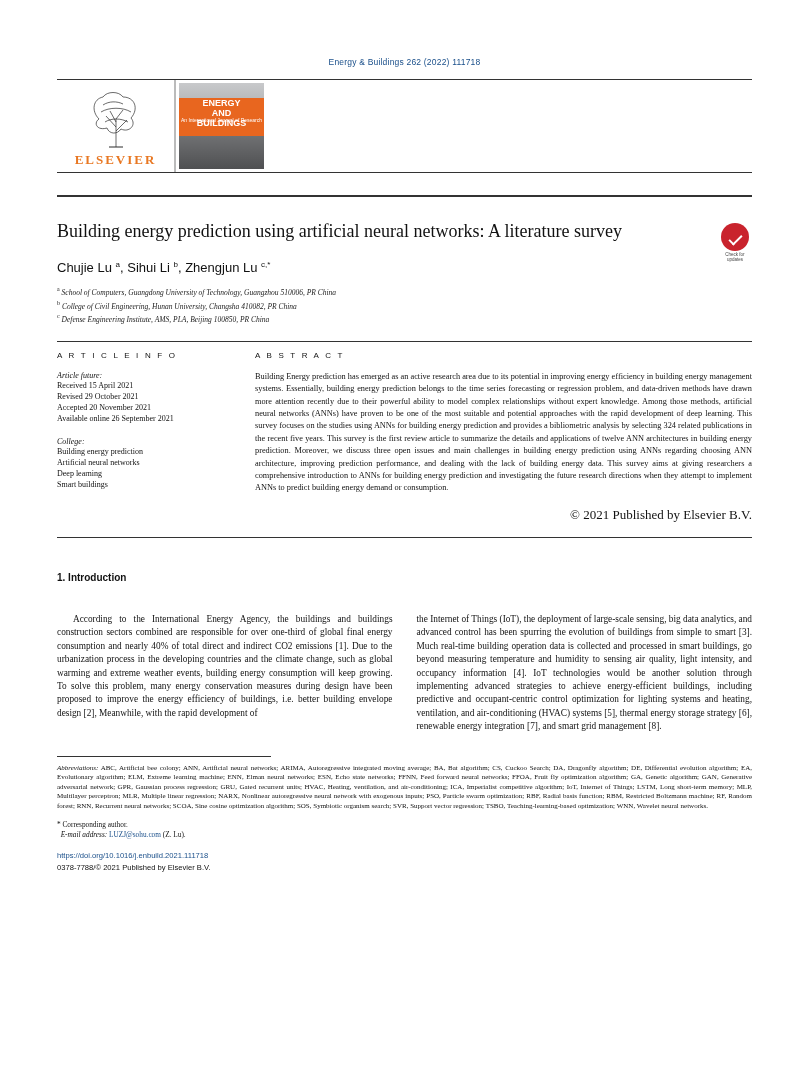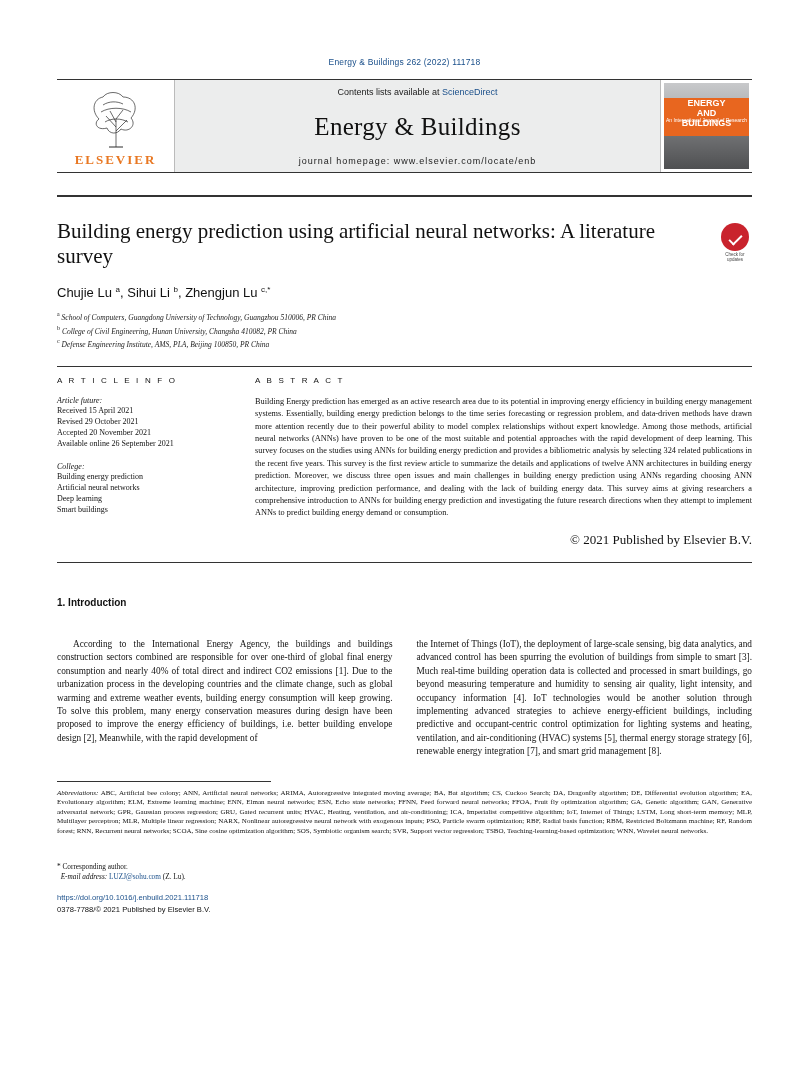--- a/index.html
+++ b/index.html
@@ -131,21 +131,21 @@
     color: #fff;
   }
 
   
   .title-rule {
     border-top: 2px solid #333;
     margin-top: 22px;
   }
   .paper-title {
     font-family: "Liberation Serif", serif;
-    font-size: 21px;
+    font-size: 18px;
     line-height: 25px;
     color: #111;
     margin-top: 22px;
     padding-right: 70px;
   }
   .crossmark {
     position: absolute;
     right: 0;
     top: 4px;
     width: 34px;
@@ -291,21 +291,21 @@
     line-height: 9.6px;
     text-align: justify;
     margin-top: 7px;
     color: #111;
   }
   .abbrev i { font-style: italic; }
   .corr {
     font-family: "Liberation Serif", serif;
     font-size: 7.3px;
     line-height: 10px;
-    margin-top: 25px;
+    margin-top: 8px;
     color: #111;
   }
   .corr i { font-style: italic; }
   .email-link { color: #1a4f8a; }
   .doi {
     font-family: "Liberation Sans", sans-serif;
     font-size: 7.6px;
     color: #1a4f8a;
     margin-top: 11px;
     border-top: 0;
@@ -332,27 +332,20 @@
           <g stroke="#2b2b2b" stroke-width="0.7" fill="none">
             <path d="M37 58 L37 30 M37 38 L27 27 M37 42 L48 31 M37 33 L31 22 M37 30 L44 21"></path>
             <path d="M20 30 C12 22 14 10 24 8 C28 2 40 2 44 8 C56 8 60 20 52 29 C58 36 50 44 42 40 C38 46 30 45 28 39 C18 42 14 34 20 30 Z"></path>
             <path d="M24 16 C30 12 38 12 44 15 M22 23 C30 18 44 18 52 23 M26 33 C32 29 42 29 49 33"></path>
           </g>
           <path d="M30 58 L44 58" stroke="#2b2b2b" stroke-width="1"></path>
         </svg>
         <div class="elsevier-word">ELSEVIER</div>
       </div>
 
-      <div class="mast-center">
-        <div class="contents-line">
-          <span>Contents lists available at </span><span class="sd">ScienceDirect</span>
-        </div>
-        <div class="journal-title">Energy &amp; Buildings</div>
-        <div class="homepage">journal homepage: www.elsevier.com/locate/enb</div>
-      </div>
 
       <div class="mast-right">
         <div class="cover"></div>
         <div class="cover-title">ENERGY<br>AND<br>BUILDINGS</div>
         <div class="cover-sub">An International Journal of Research</div>
       </div>
     </div>
 
     <div class="title-rule"></div>
 

